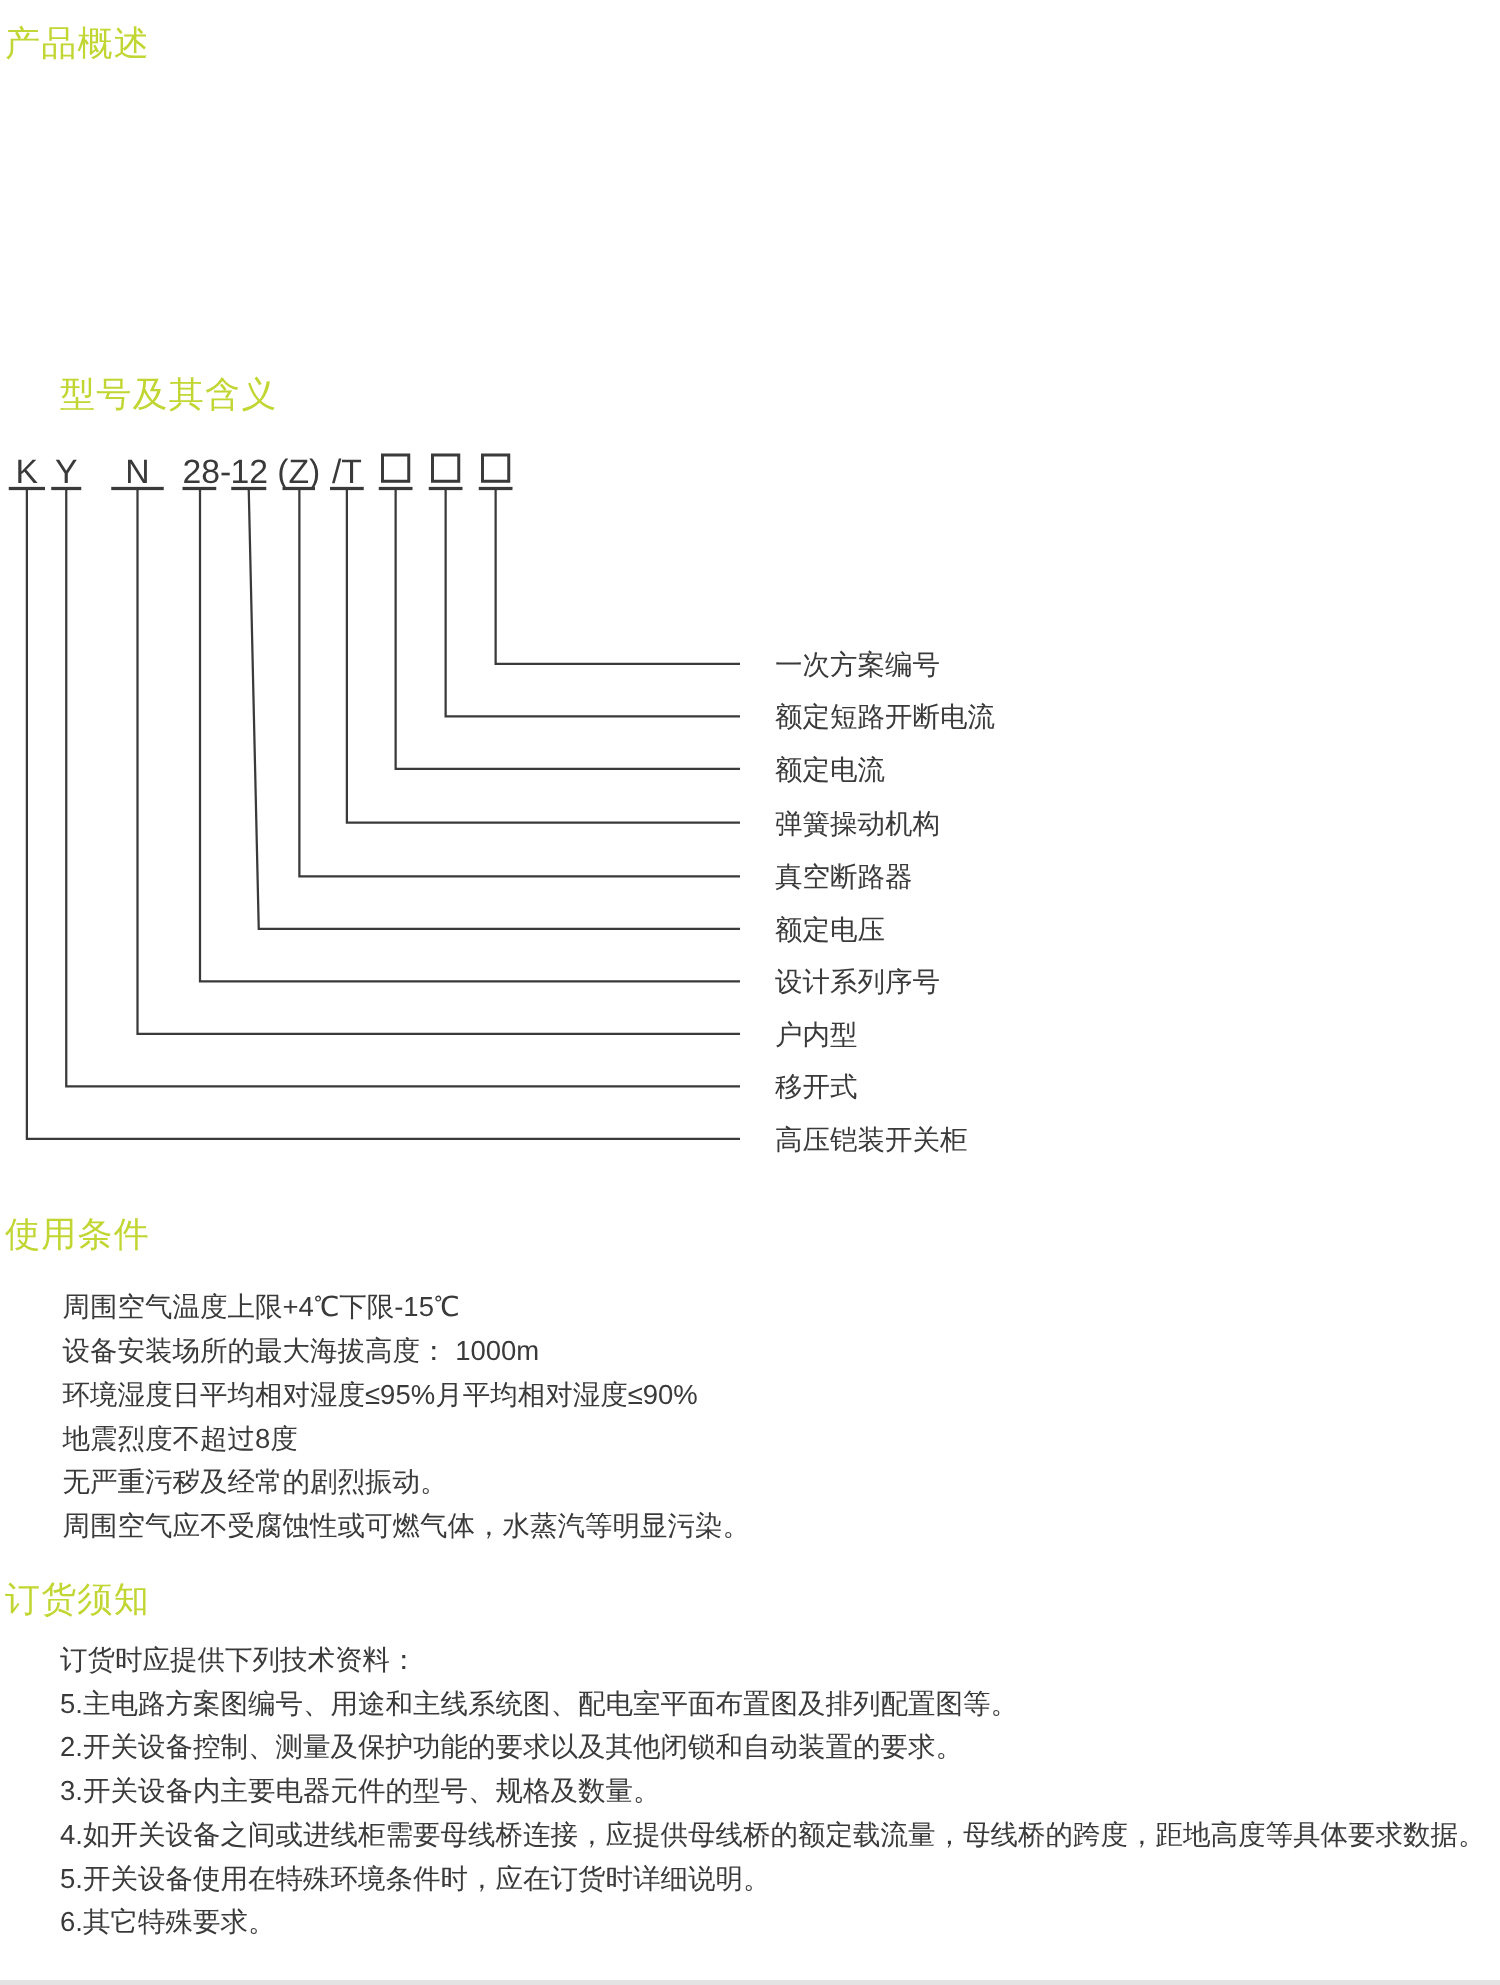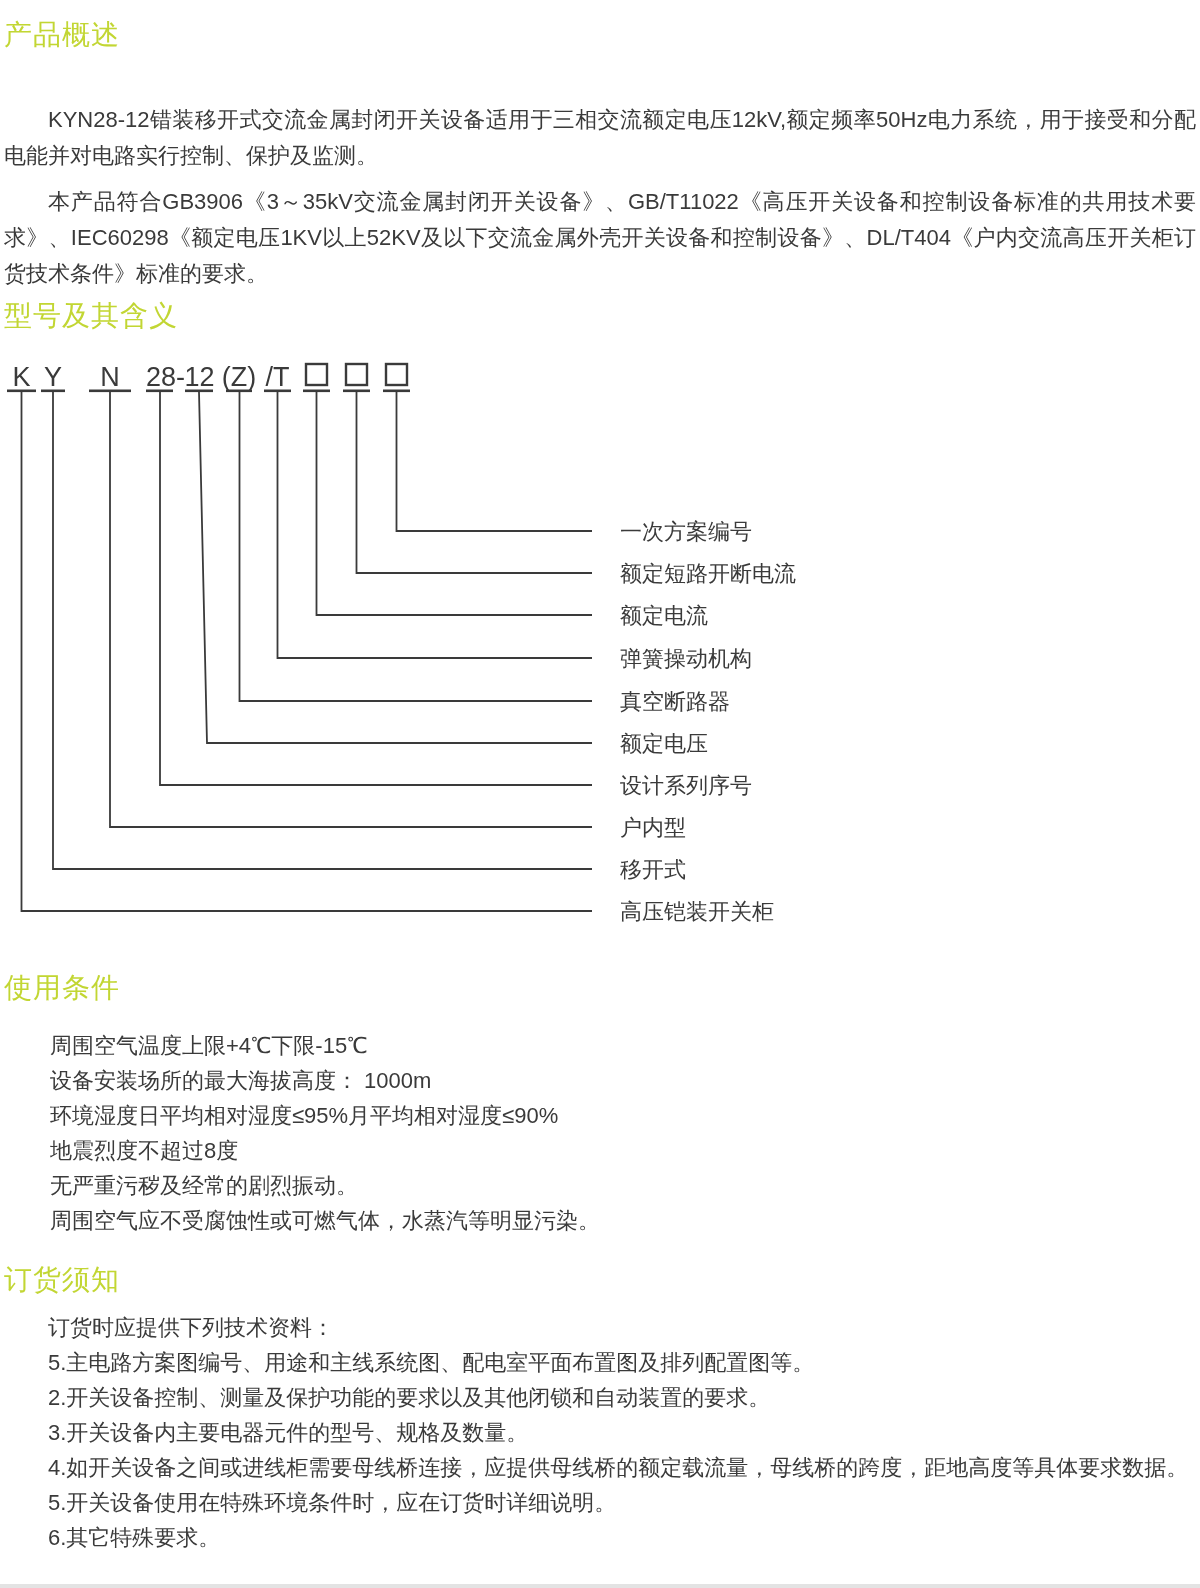--- a/index.html
+++ b/index.html
@@ -57,24 +57,22 @@
     width: 100%; height: 4px;
     background: #e3e3e3;
   }
 </style>
 </head>
 <body>
 
 <div class="page">
 
   <div class="sec-heading" style="top:20px;">产品概述</div>
-  <p class="para" style="top:80px;">KYN28-12错装移开式交流金属封闭开关设备适用于三相交流额定电压12kV,额定频率50Hz电力系统，用于接受和分配电能并对电路实行控制、保护及监测。</p>
-  <p class="para" style="top:162px;">本产品符合GB3906《3～35kV交流金属封闭开关设备》、GB/T11022《高压开关设备和控制设备标准的共用技术要求》、IEC60298《额定电压1KV以上52KV及以下交流金属外壳开关设备和控制设备》、DL/T404《户内交流高压开关柜订货技术条件》标准的要求。</p>
 
-  <div class="sec-heading" style="top:301px;">型号及其含义</div>
+  <div class="sec-heading" style="top:301px;margin-left:44px;">型号及其含义</div>
 
   <svg class="diagram-svg" viewBox="0 340 1200 600" shape-rendering="geometricPrecision">
 
     <text class="sym" x="21.5" y="386">K</text>
     <text class="sym" x="53" y="386">Y</text>
     <text class="sym" x="110" y="386">N</text>
     <text class="sym" x="161" y="386">28</text>
     <text class="sym" x="180.5" y="386">-</text>
     <text class="sym" x="199.5" y="386">12</text>
     <text class="sym" x="239" y="386">(Z)</text>

